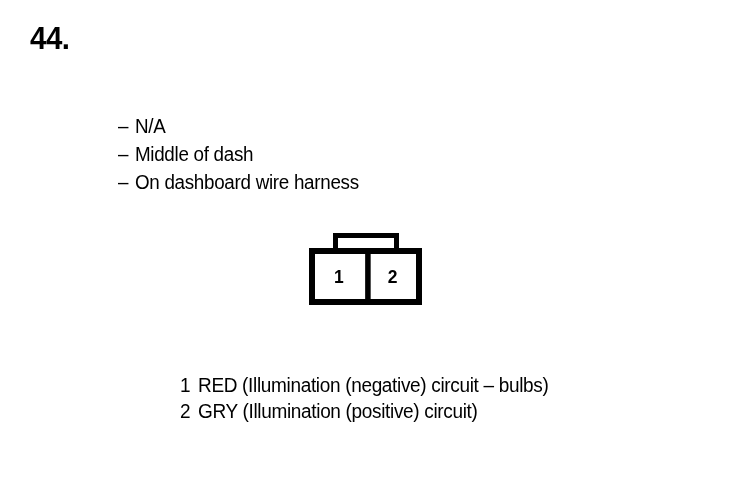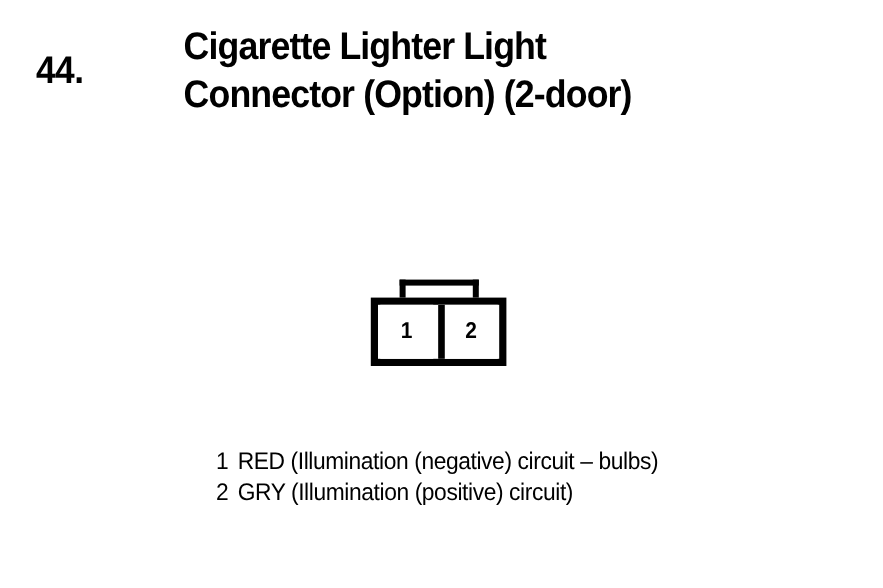--- a/index.html
+++ b/index.html
@@ -148,26 +148,33 @@
     width: 19px;
   }
 </style>
 </head>
 <body>
 
 <div class="page">
 
   <div class="heading">
     <div class="entry-number">44.</div>
-    <div class="title-block">
-      <div class="title-line">Cigarette Lighter Light</div>
-      <div class="title-line">Connector (Option) (2-door)</div>
+  </div>
+
+  <div class="detail-list">
+    <div class="detail-item">
+      <span class="dash">–</span><span>N/A</span>
+    </div>
+    <div class="detail-item">
+      <span class="dash">–</span><span>Middle of dash</span>
+    </div>
+    <div class="detail-item">
+      <span class="dash">–</span><span>On dashboard wire harness</span>
     </div>
   </div>
-
 
   <div class="connector">
     <div class="conn-tab"></div>
     <div class="conn-body">
       <div class="conn-cell">1</div>
       <div class="conn-cell">2</div>
     </div>
   </div>
 
   <div class="pin-legend">

